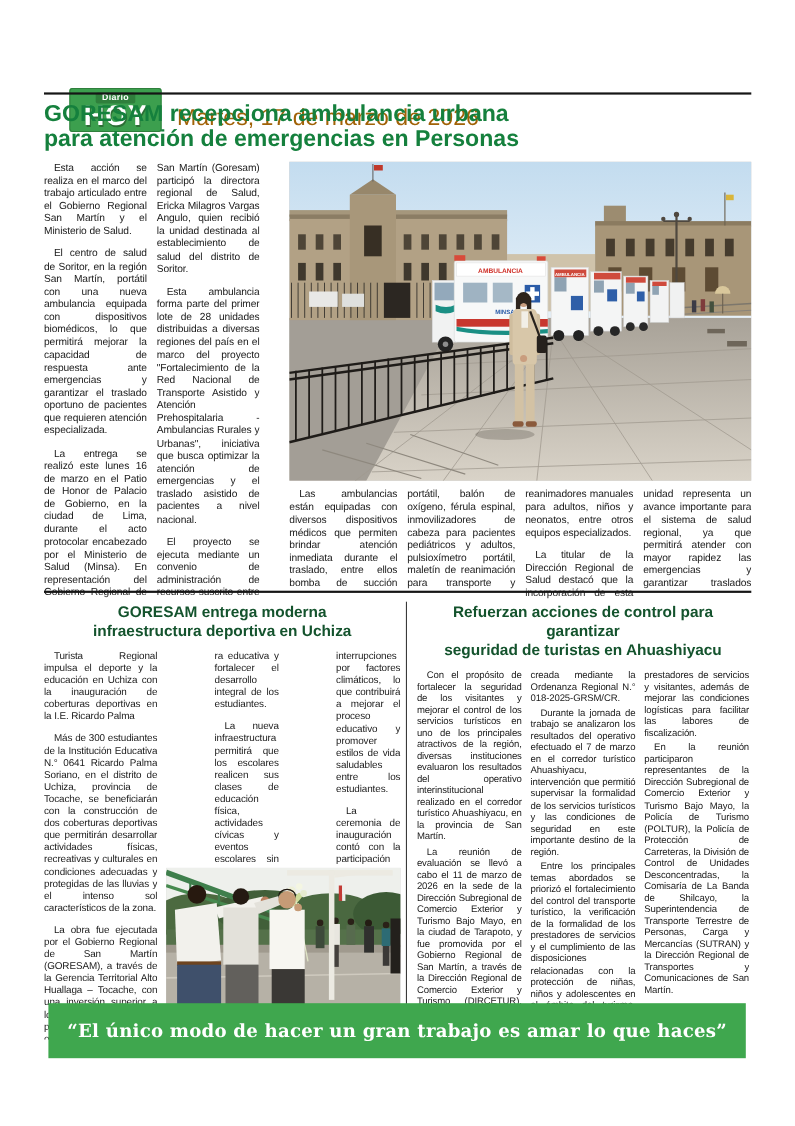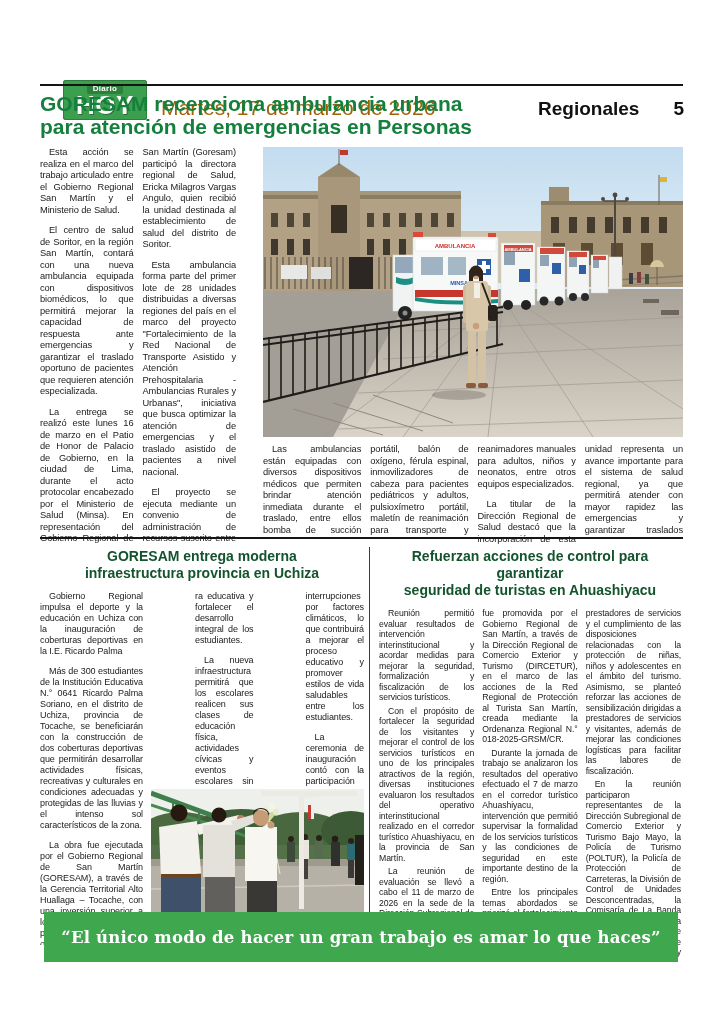--- a/index.html
+++ b/index.html
@@ -54,36 +54,32 @@
 <body>
 
 <div class="page">
 
   <div class="header">
     <div class="logo">
       <span class="logo-top">Diario</span>
       <span class="logo-main">HOY</span>
     </div>
     <span class="date">Martes, 17 de marzo de  2026</span>
-    <div class="header-right">
-      <span class="section">Regionales</span>
-      <span class="pageno">5</span>
-    </div>
   </div>
   <div class="rule-top"></div>
 
   <div class="article1 art-text">
     <div class="a1-head">
       <div>GORESAM recepciona ambulancia urbana</div>
       <div>para atención de emergencias en Personas</div>
     </div>
     <div class="a1-body">
       <div class="a1-left">
         <p>Esta acción se realiza en el marco del trabajo articulado entre el Gobierno Regional San Martín y el Ministerio de Salud.</p>
-        <p>El centro de salud de Soritor, en la región San Martín, contará con una nueva ambulancia equipada con dispositivos biomédicos, lo que permitirá mejorar la capacidad de respuesta ante emergencias y garantizar el traslado oportuno de pacientes que requieren atención especializada.</p>
+        <p>El centro de salud de Soritor, en la región San Martín, portátil con una nueva ambulancia equipada con dispositivos biomédicos, lo que permitirá mejorar la capacidad de respuesta ante emergencias y garantizar el traslado oportuno de pacientes que requieren atención especializada.</p>
         <p>La entrega se realizó este lunes 16 de marzo en el Patio de Honor de Palacio de Gobierno, en la ciudad de Lima, durante el acto protocolar encabezado por el Ministerio de Salud (Minsa). En representación del Gobierno Regional de San Martín (Goresam) participó la directora regional de Salud, Ericka Milagros Vargas Angulo, quien recibió la unidad destinada al establecimiento de salud del distrito de Soritor.</p>
         <p>Esta ambulancia forma parte del primer lote de 28 unidades distribuidas a diversas regiones del país en el marco del proyecto "Fortalecimiento de la Red Nacional de Transporte Asistido y Atención Prehospitalaria - Ambulancias Rurales y Urbanas", iniciativa que busca optimizar la atención de emergencias y el traslado asistido de pacientes a nivel nacional.</p>
         <p>El proyecto se ejecuta mediante un convenio de administración de recursos suscrito entre el Minsa y la Oficina de las Naciones Unidas de Servicios para Proyectos (UNOPS), con el objetivo de modernizar el sistema de transporte asistido y fortalecer la red de atención prehospitalaria en el país.</p>
       </div>
       <div class="a1-right">
         <div class="photo-frame">
           <svg width="420" height="290" viewBox="0 0 420 290">
             <defs>
               <linearGradient id="sky" x1="0" y1="0" x2="0" y2="1">
                 <stop offset="0" stop-color="#c3dcef"></stop>
@@ -301,25 +297,25 @@
     </div>
   </div>
 
   <div class="rule-mid"></div>
 
   <div class="bottom">
 
     <div class="art2 art-text">
       <div class="sub-head">
         <div>GORESAM entrega moderna</div>
-        <div>infraestructura provincia en Uchiza</div>
+        <div>infraestructura deportiva en Uchiza</div>
       </div>
       <div class="a2-body">
         <div class="a2-col1">
-          <p>Gobierno Regional impulsa el deporte y la educación en Uchiza con la inauguración de coberturas deportivas en la I.E. Ricardo Palma</p>
+          <p>Turista Regional impulsa el deporte y la educación en Uchiza con la inauguración de coberturas deportivas en la I.E. Ricardo Palma</p>
           <p>Más de 300 estudiantes de la Institución Educativa N.° 0641 Ricardo Palma Soriano, en el distrito de Uchiza, provincia de Tocache, se beneficiarán con la construcción de dos coberturas deportivas que permitirán desarrollar actividades físicas, recreativas y culturales en condiciones adecuadas y protegidas de las lluvias y el intenso sol característicos de la zona.</p>
           <p>La obra fue ejecutada por el Gobierno Regional de San Martín (GORESAM), a través de la Gerencia Territorial Alto Huallaga – Tocache, con una inversión superior a los 900 mil soles, como parte de las acciones orientadas a mejorar la infraestructu-</p>
         </div>
         <div class="a2-right">
           <div class="a2-cols23">
             <p class="no-indent">ra educativa y fortalecer el desarrollo integral de los estudiantes.</p>
             <p>La nueva infraestructura permitirá que los escolares realicen sus clases de educación física, actividades cívicas y eventos escolares sin interrupciones por factores climáticos, lo que contribuirá a mejorar el proceso educativo y promover estilos de vida saludables entre los estudiantes.</p>
             <p>La ceremonia de inauguración contó con la participación de estudiantes, docentes, padres de familia, autoridades avance y representantes del Gobierno Regional, quienes destacaron la importancia de este tipo de intervenciones para fortalecer la educación y el bienestar de la comunidad estudiantil.</p>
             <p>Con la entrega de esta obra, el Gobierno Regional de San Martín continúa impulsando proyectos de infraestructura educativa en la provincia de Tocache, con el objetivo de reducir brechas en el sector educación y generar mejores condiciones de aprendizaje para niños y jóvenes de la región.</p>
           </div>
@@ -399,21 +395,20 @@
     </div>
 
     <div class="vdivider"></div>
 
     <div class="art3 art-text">
       <div class="sub-head">
         <div>Refuerzan acciones de control para garantizar</div>
         <div>seguridad de turistas en Ahuashiyacu</div>
       </div>
       <div class="a3-body">
-        <p>Reunión permitió evaluar resultados de intervención interinstitucional y acordar medidas para mejorar la seguridad, formalización y fiscalización de los servicios turísticos.</p>
         <p>Con el propósito de fortalecer la seguridad de los visitantes y mejorar el control de los servicios turísticos en uno de los principales atractivos de la región, diversas instituciones evaluaron los resultados del operativo interinstitucional realizado en el corredor turístico Ahuashiyacu, en la provincia de San Martín.</p>
         <p>La reunión de evaluación se llevó a cabo el 11 de marzo de 2026 en la sede de la Dirección Subregional de Comercio Exterior y Turismo Bajo Mayo, en la ciudad de Tarapoto, y fue promovida por el Gobierno Regional de San Martín, a través de la Dirección Regional de Comercio Exterior y Turismo (DIRCETUR), en el marco de las acciones de la Red Regional de Protección al Turista San Martín, creada mediante la Ordenanza Regional N.° 018-2025-GRSM/CR.</p>
         <p>Durante la jornada de trabajo se analizaron los resultados del operativo efectuado el 7 de marzo en el corredor turístico Ahuashiyacu, intervención que permitió supervisar la formalidad de los servicios turísticos y las condiciones de seguridad en este importante destino de la región.</p>
         <p>Entre los principales temas abordados se priorizó el fortalecimiento del control del transporte turístico, la verificación de la formalidad de los prestadores de servicios y el cumplimiento de las disposiciones relacionadas con la protección de niñas, niños y adolescentes en el ámbito del turismo. Asimismo, se planteó reforzar las acciones de sensibilización dirigidas a prestadores de servicios y visitantes, además de mejorar las condiciones logísticas para facilitar las labores de fiscalización.</p>
         <p>En la reunión participaron representantes de la Dirección Subregional de Comercio Exterior y Turismo Bajo Mayo, la Policía de Turismo (POLTUR), la Policía de Protección de Carreteras, la División de Control de Unidades Desconcentradas, la Comisaría de La Banda de Shilcayo, la Superintendencia de Transporte Terrestre de Personas, Carga y Mercancías (SUTRAN) y la Dirección Regional de Transportes y Comunicaciones de San Martín.</p>
 
       </div>
     </div>
   </div>
 

